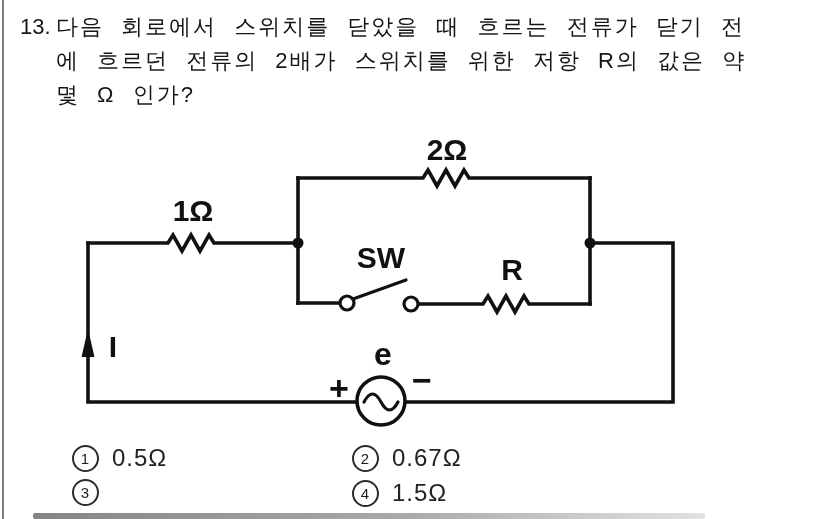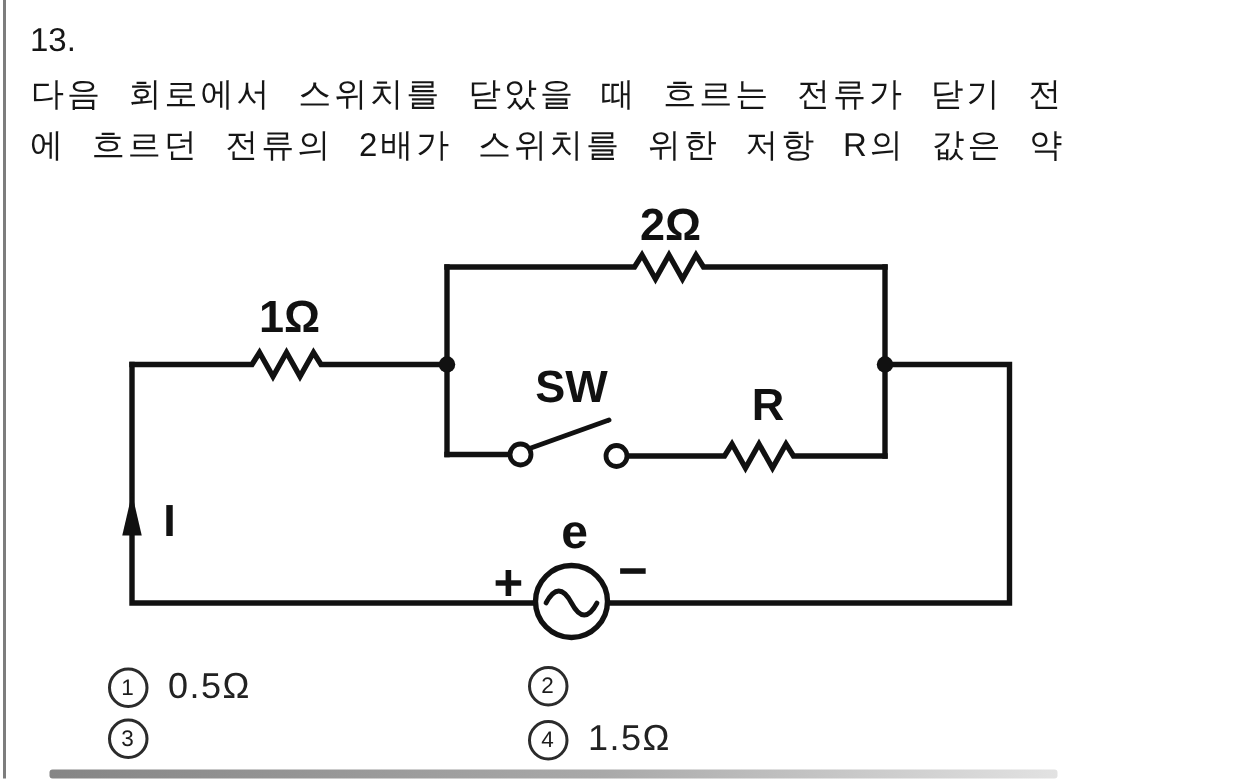--- a/index.html
+++ b/index.html
@@ -9,24 +9,24 @@
     font-family:"Liberation Sans", sans-serif;
     color:#1a1a1a;
   }
   .left-rule{
     position:absolute;left:2px;top:0;width:2px;height:519px;background:#7d7d7d;
   }
   .question{
     position:absolute;left:20px;top:10px;width:780px;
     display:flex;align-items:flex-start;
     font-size:22px;line-height:34px;font-weight:500;
-    letter-spacing:2px;word-spacing:9px;color:#161616;flex-direction:column;
+    letter-spacing:2px;word-spacing:9px;color:#161616;
   }
   .qnum{flex:0 0 36px;letter-spacing:0;}
-  .qtext{flex:1;text-align:center;}
+  .qtext{flex:1;}
   .circuit{
     position:absolute;left:0;top:0;width:826px;height:519px;
   }
   .circuit text{
     font-family:"Liberation Sans", sans-serif;
     font-weight:bold;fill:#111111;
   }
   .choice{
     position:absolute;display:flex;align-items:center;
     font-size:24px;color:#222222;letter-spacing:1px;
@@ -46,20 +46,21 @@
 </head>
 <body>
 
 <div class="left-rule"></div>
 
 <div class="question">
   <div class="qnum">13.</div>
   <div class="qtext">
     <div>다음 회로에서 스위치를 닫았을 때 흐르는 전류가 닫기 전</div>
     <div>에 흐르던 전류의 2배가 스위치를 위한 저항 R의 값은 약</div>
+    <div>몇 Ω 인가?</div>
   </div>
 </div>
 
 <svg class="circuit" viewBox="0 0 826 519">
   <g stroke="#111111" stroke-width="3.6" fill="none" stroke-linejoin="miter" stroke-linecap="square">
 
     <path d="M88 243 V402 H357"></path>
 
     <path d="M405 402 H673 V243 H592"></path>
 
@@ -97,20 +98,21 @@
   <text x="339" y="400" font-size="34" text-anchor="middle">+</text>
   <text x="422" y="392" font-size="34" text-anchor="middle">−</text>
 </svg>
 
 <div class="choice" style="left:72px;top:444px;">
   <span class="marker">1</span>
   <span>0.5Ω</span>
 </div>
 <div class="choice" style="left:352px;top:444px;">
   <span class="marker">2</span>
+  <span>0.67Ω</span>
 </div>
 <div class="choice" style="left:72px;top:479px;">
   <span class="marker">3</span>
 </div>
 <div class="choice" style="left:352px;top:479px;">
   <span class="marker">4</span>
   <span>1.5Ω</span>
 </div>
 
 <div class="bottom-smudge"></div>

